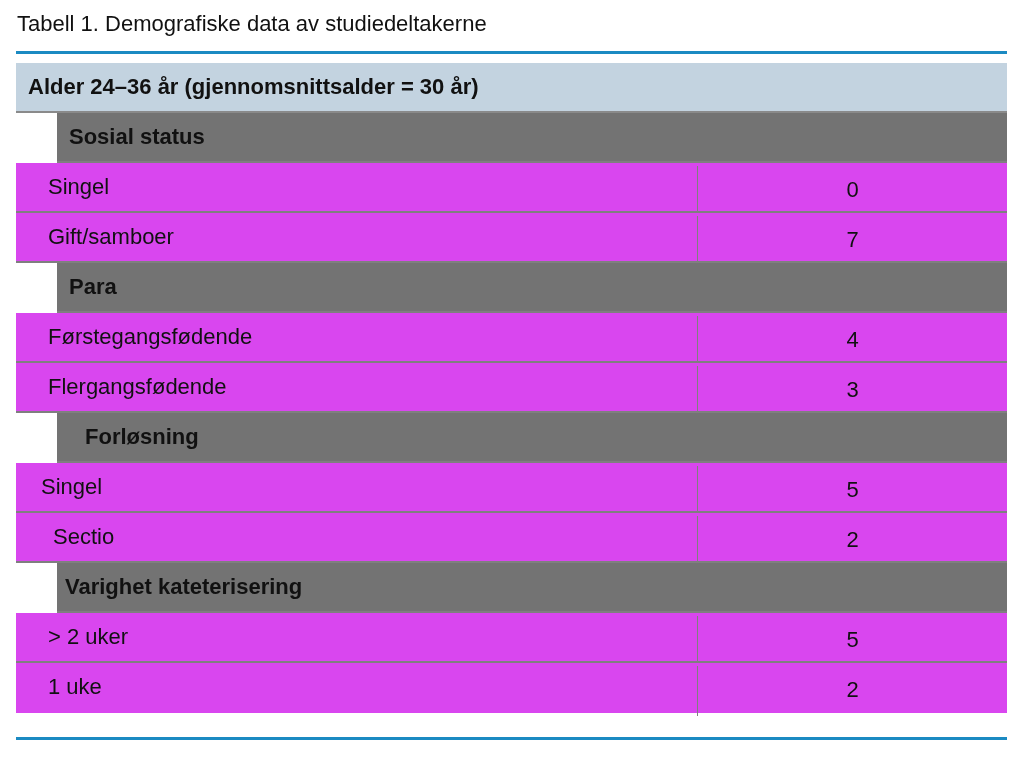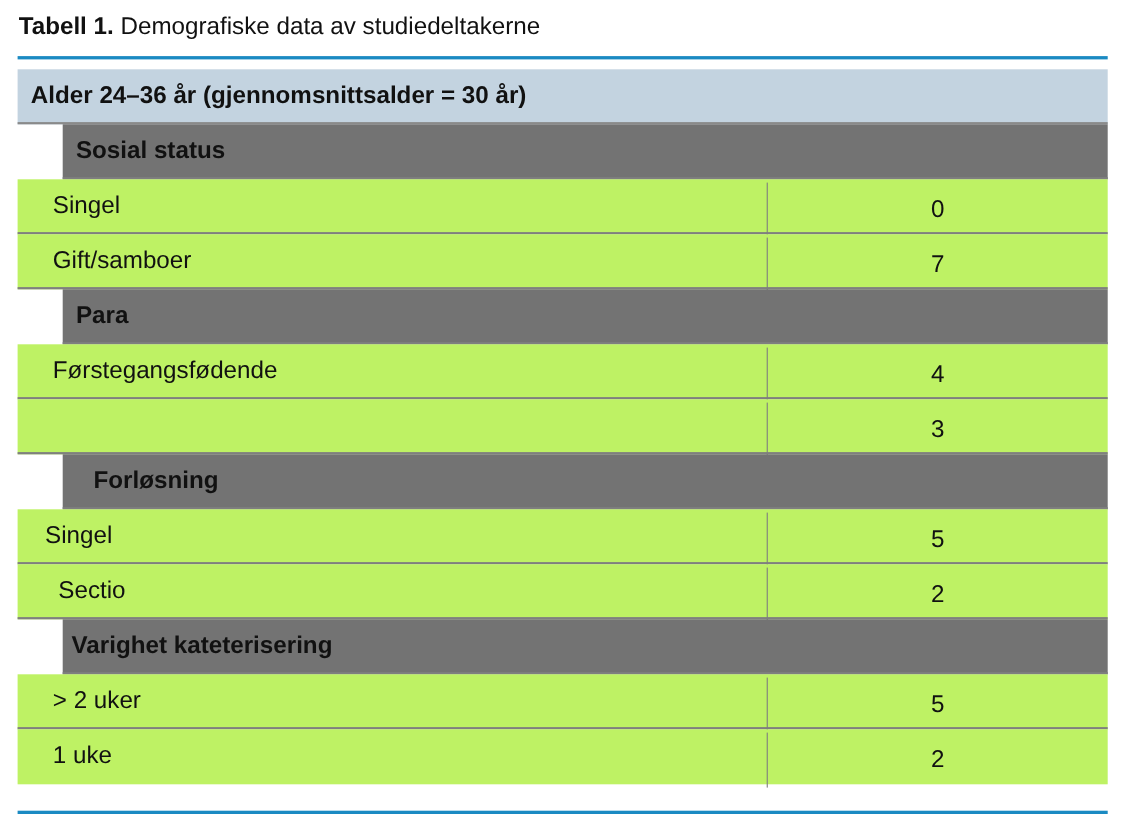--- a/index.html
+++ b/index.html
@@ -1,27 +1,27 @@
 <!DOCTYPE html>
 <html><head>
 <meta charset="utf-8">
 <style>
   html, body { margin: 0; padding: 0; background: #ffffff; }
   body { width: 1024px; height: 758px; position: relative; overflow: hidden;
          font-family: "Liberation Sans", "DejaVu Sans", sans-serif; color: #111; }
   .caption { position: absolute; left: 17px; top: 10px; font-size: 22px; line-height: 28px; }
-  .caption b { font-weight: bold; }
+  .caption b { font-weight: normal; }
   .rule { position: absolute; left: 16px; width: 991px; height: 3px; background: #1b8ac2; }
   .rule.top { top: 51px; }
   .rule.bottom { top: 737px; }
   .table { position: absolute; left: 16px; top: 63px; width: 991px; }
   .row { position: relative; height: 50px; border-bottom: 2px solid #7f7f7f; box-sizing: border-box; padding-left: 24px; }
   .row.header { background: #c3d3e0; border-bottom: 2px solid #8a8a8a; }
   .row.section { background: #737373; margin-left: 41px; }
-  .row.data { background: #bef264; }
+  .row.data { background: #d946ef; }
   .row.last { border-bottom: none; }
   .cell-label { position: absolute; top: 0; height: 48px; line-height: 48px; font-size: 22px; white-space: nowrap; }
   .row.header .cell-label, .row.section .cell-label { font-weight: bold; }
   .cell-value { position: absolute; left: 681px; right: 0; top: 3px; height: 48px; line-height: 48px;
                 text-align: center; font-size: 22px; border-left: 1px solid #7f7f7f; }
   .row.header .cell-value { font-weight: bold; top: 0; }
   .row.last .cell-value { height: 50px; }
 </style>
 </head>
 <body>
@@ -49,20 +49,21 @@
   </div>
 
   <div class="row section">
     <span class="cell-label" style="left:12px">Para</span>
   </div>
   <div class="row data">
     <span class="cell-label" style="left:32px">Førstegangsfødende</span>
     <span class="cell-value">4</span>
   </div>
   <div class="row data">
+    <span class="cell-label" style="left:32px">Flergangsfødende</span>
     <span class="cell-value">3</span>
   </div>
 
   <div class="row section">
     <span class="cell-label" style="left:28px">Forløsning</span>
   </div>
   <div class="row data">
     <span class="cell-label" style="left:25px">Singel</span>
     <span class="cell-value">5</span>
   </div>

